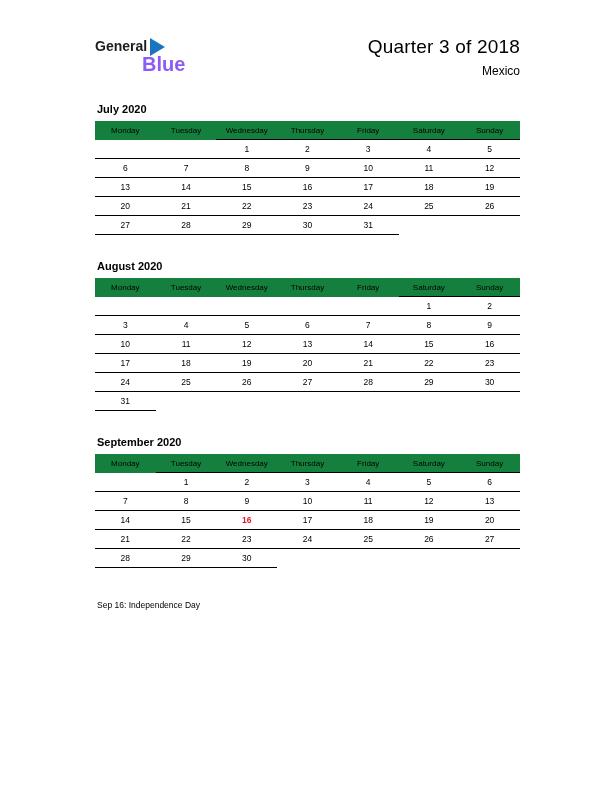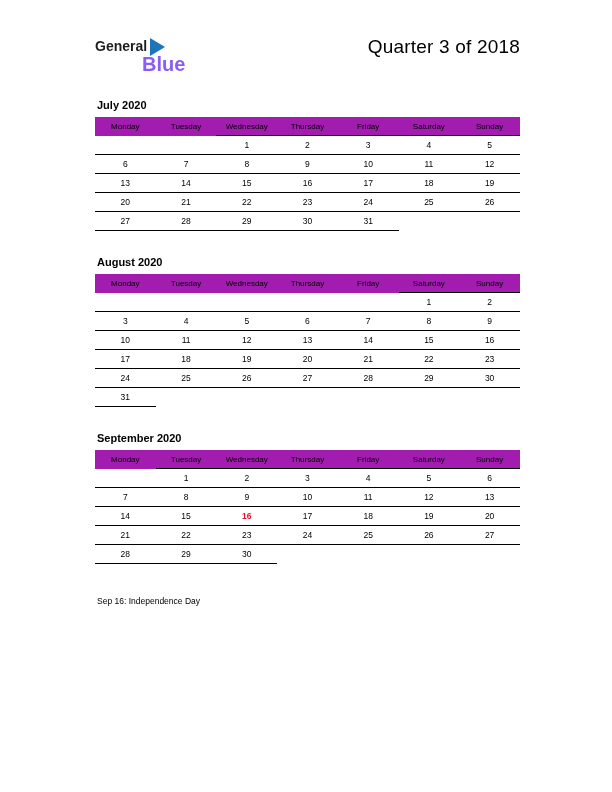--- a/index.html
+++ b/index.html
@@ -34,21 +34,21 @@
   .titles .subtitle { font-size: 12px; margin-top: 6px; }
 
   
   .months { margin: 0 92px 0 95px; }
   .month { margin-top: 25px; }
   .month:first-child { }
   .month-title { margin: 0 0 6px 2px; font-size: 11px; font-weight: bold; }
 
   table.cal { width: 100%; border-collapse: collapse; table-layout: fixed; }
   table.cal th {
-    background: #a21caf;
+    background: #15803d;
     font-size: 8px; font-weight: 400;
     padding: 5px 0 4px;
     text-align: center;
   }
   table.cal td {
     font-size: 8.5px;
     text-align: center;
     padding: 4px 0 4px;
     border-top: 1px solid #000;
     border-bottom: 1px solid #000;
@@ -68,20 +68,21 @@
   <div class="header">
     <div class="logo">
       <div class="logo-top">
         <span>General</span>
         <span class="logo-triangle"></span>
       </div>
       <div class="logo-bottom">Blue</div>
     </div>
     <div class="titles">
       <h1>Quarter 3 of 2018</h1>
+      <div class="subtitle">Mexico</div>
     </div>
   </div>
 
   <div class="months" id="months">
   <section class="month">
     <h2 class="month-title">July 2020</h2>
     <table class="cal">
       <thead>
         <tr>
               <th>Monday</th>

